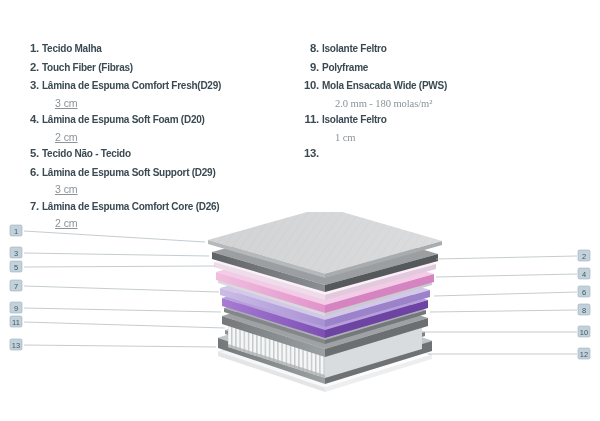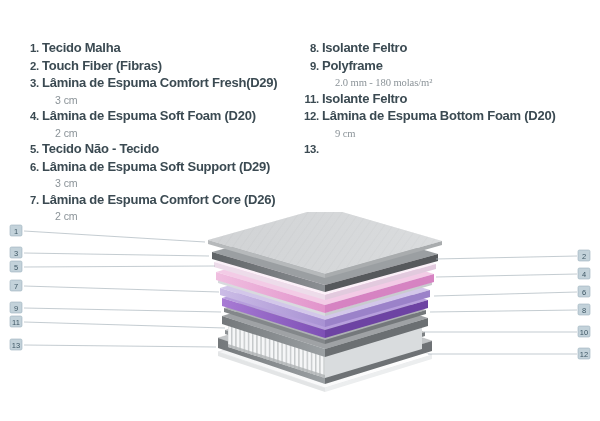--- a/index.html
+++ b/index.html
@@ -40,34 +40,34 @@
     line-height: 16.5px;
     text-align: right;
     flex: 0 0 auto;
     letter-spacing: -0.2px;
   }
   #legend-col-left  .legend-num { width: 12px; }
   #legend-col-right .legend-num { width: 17px; }
   .legend-label {
     color: #3b4a52;
     font-weight: bold;
-    font-size: 13px;
+    font-size: 10px;
     line-height: 16.5px;
     padding-left: 3px;
     letter-spacing: -0.25px;
     white-space: nowrap;
   }
   .legend-sub {
     color: #8b9398;
     font-weight: normal;
     font-size: 10.6px;
     line-height: 15.5px;
     letter-spacing: -0.1px;
   }
-  #legend-col-left  .legend-sub { padding-left: 28px; }
+  #legend-col-left  .legend-sub { padding-left: 28px; text-decoration: underline; }
   #legend-col-right .legend-sub { padding-left: 33px; font-family: Liberation Serif, serif; }
 
   
   #diagram {
     position: absolute;
     left: 0;
     top: 212px;
     width: 600px;
     height: 200px;
   }
@@ -115,30 +115,30 @@
 
   <div class="legend-col" id="legend-col-right">
     <div class="legend-item">
       <span class="legend-num">8.</span>
       <span class="legend-label">Isolante Feltro</span>
     </div>
     <div class="legend-item">
       <span class="legend-num">9.</span>
       <span class="legend-label">Polyframe</span>
     </div>
+    <div class="legend-item">
+      <span class="legend-num">10.</span>
+      <span class="legend-label">Mola Ensacada Wide (PWS)</span>
+    </div>
     <div class="legend-sub">2.0 mm - 180 molas/m²</div>
     <div class="legend-item">
       <span class="legend-num">11.</span>
       <span class="legend-label">Isolante Feltro</span>
     </div>
-    <div class="legend-item">
-      <span class="legend-num">12.</span>
-      <span class="legend-label">Lâmina de Espuma Bottom Foam (D20)</span>
-    </div>
-    <div class="legend-sub">9 cm</div>
+    <div class="legend-sub">1 cm</div>
     <div class="legend-item">
       <span class="legend-num">13.</span>
     </div>
   </div>
 </div>
 
 <div id="diagram">
 <svg width="600" height="200" viewBox="0 0 600 200" xmlns="http://www.w3.org/2000/svg">
   <defs>
     <pattern id="quilt" width="7" height="7" patternUnits="userSpaceOnUse" patternTransform="rotate(35)">

